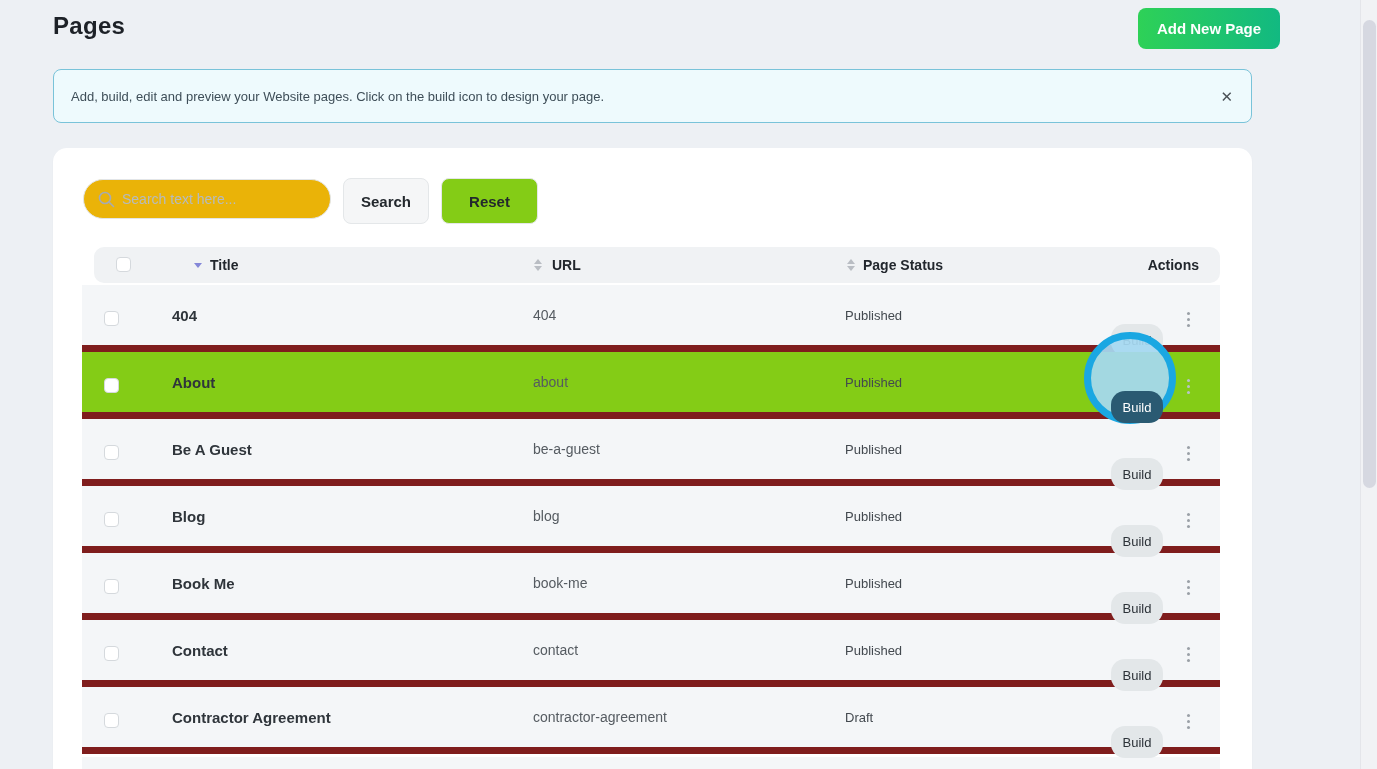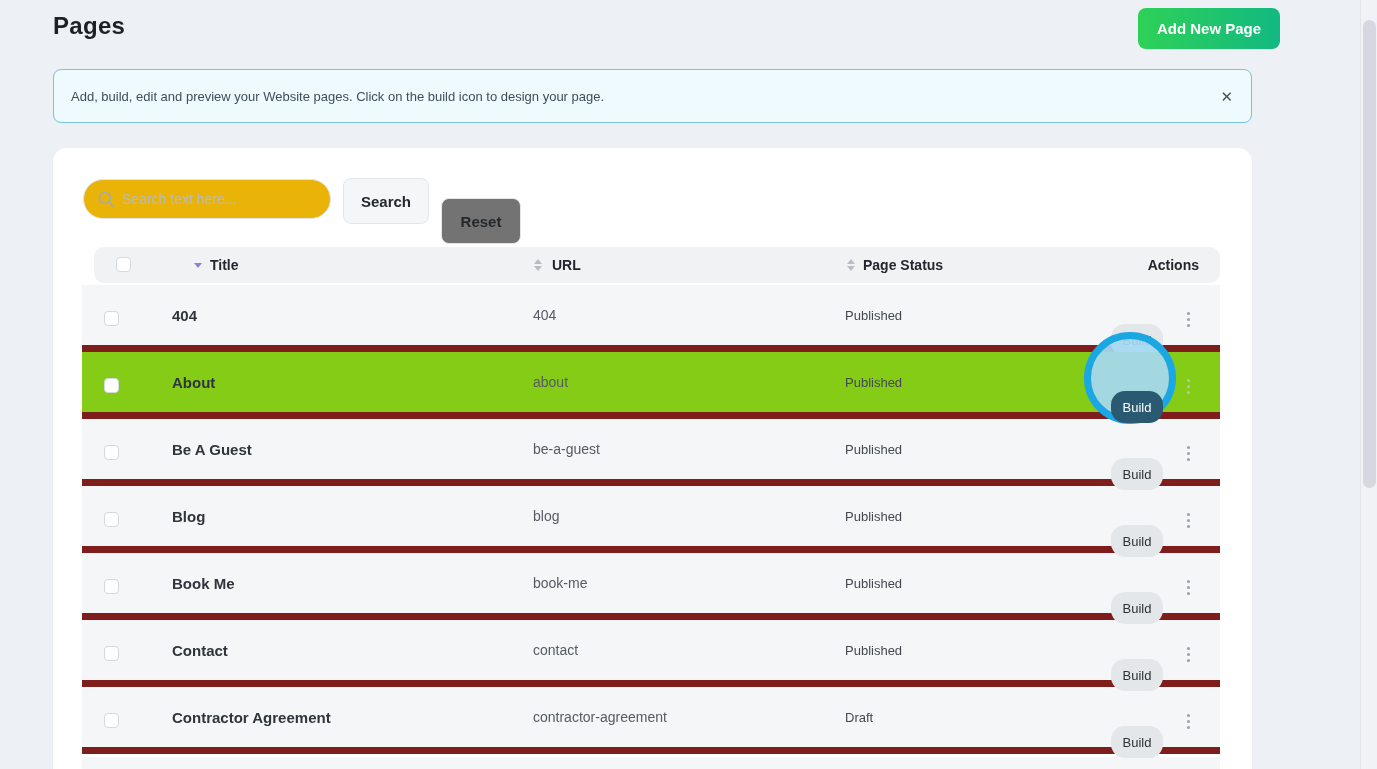--- a/index.html
+++ b/index.html
@@ -61,21 +61,21 @@
     font-size:14px; color:#4a5056; font-family:"Liberation Sans", sans-serif;
   }
   .search-input::placeholder{ color:#b5bbc1; }
   .btn{
     position:absolute; top:30px; height:46px; border-radius:8px;
     border:1px solid #e4e7e9; cursor:pointer;
     font-size:15px; font-weight:600; color:#23282d;
     font-family:"Liberation Sans", sans-serif;
   }
   .btn-search{ left:290px; width:86px; background:#f5f6f7; }
-  .btn-reset{ left:388px; width:80px; background:#737373;margin-top:20px; }
+  .btn-reset{ left:388px; width:97px; background:#84cc16; }
 
   
   .table{ position:absolute; left:29px; top:99px; width:1138px; }
   .thead{
     position:relative; height:36px; background:#f0f2f4; border-radius:10px;
     font-size:14px; font-weight:700; color:#22272d;margin-left:12px;
   }
   .thead .label{ position:absolute; top:50%; transform:translateY(-50%); }
   .h-title{ left:116px; } .h-url{ left:458px; } .h-status{ left:769px; }
   .h-actions{ right:21px; }

